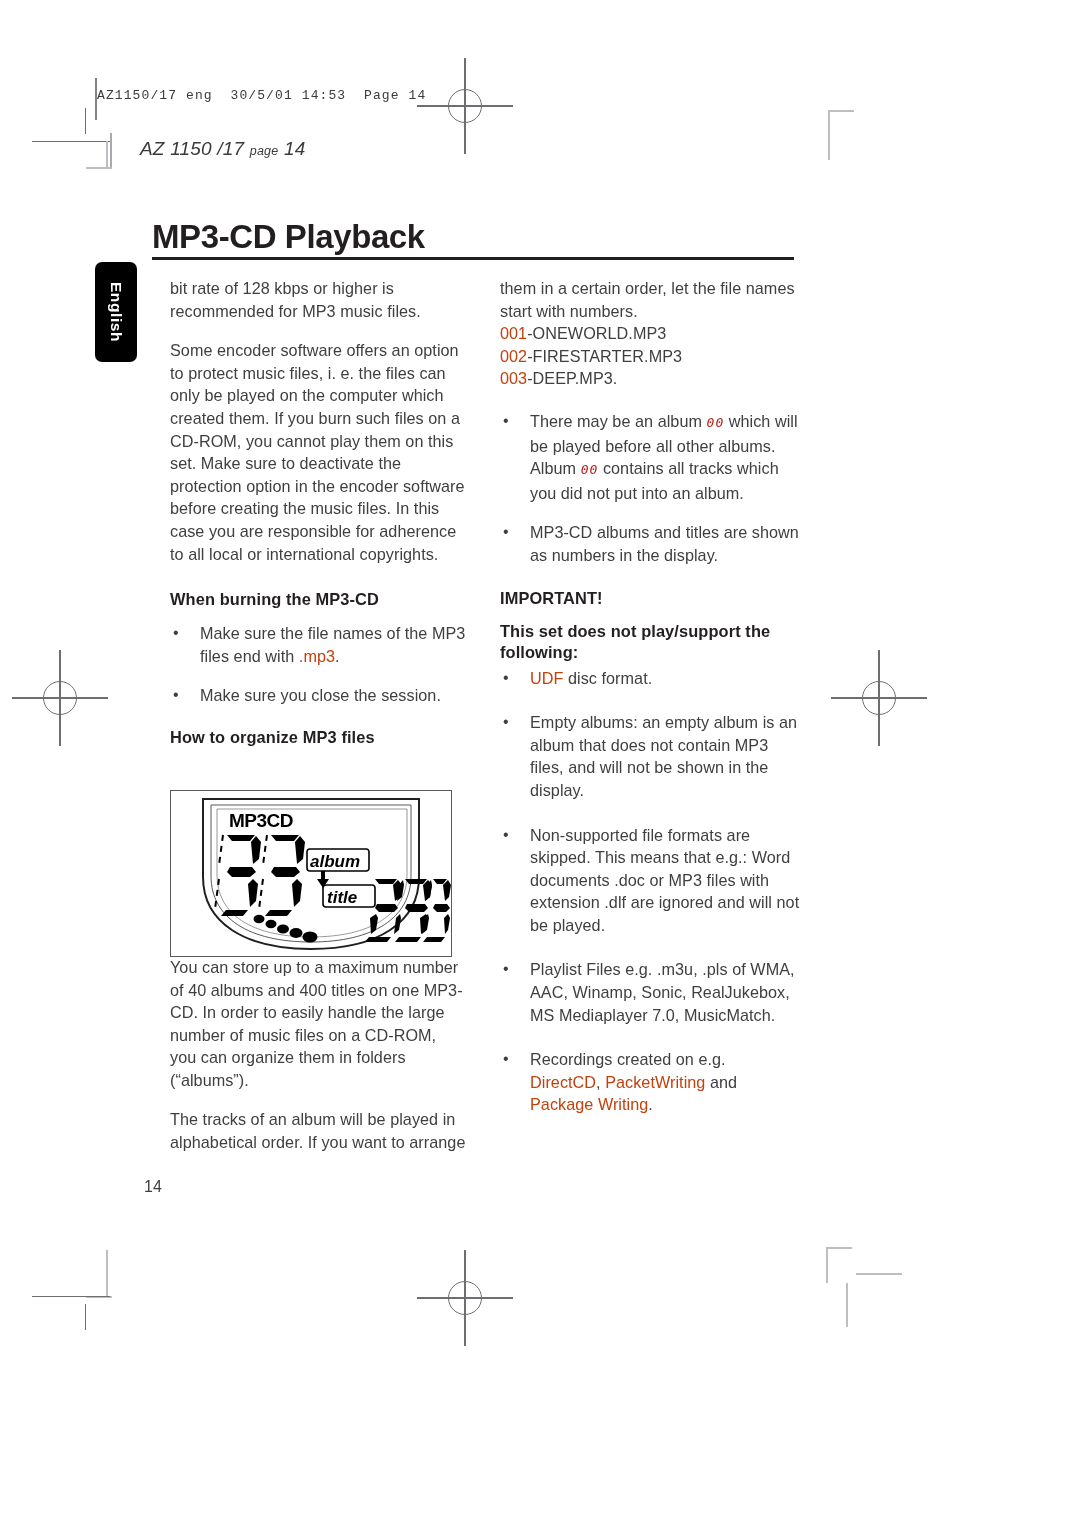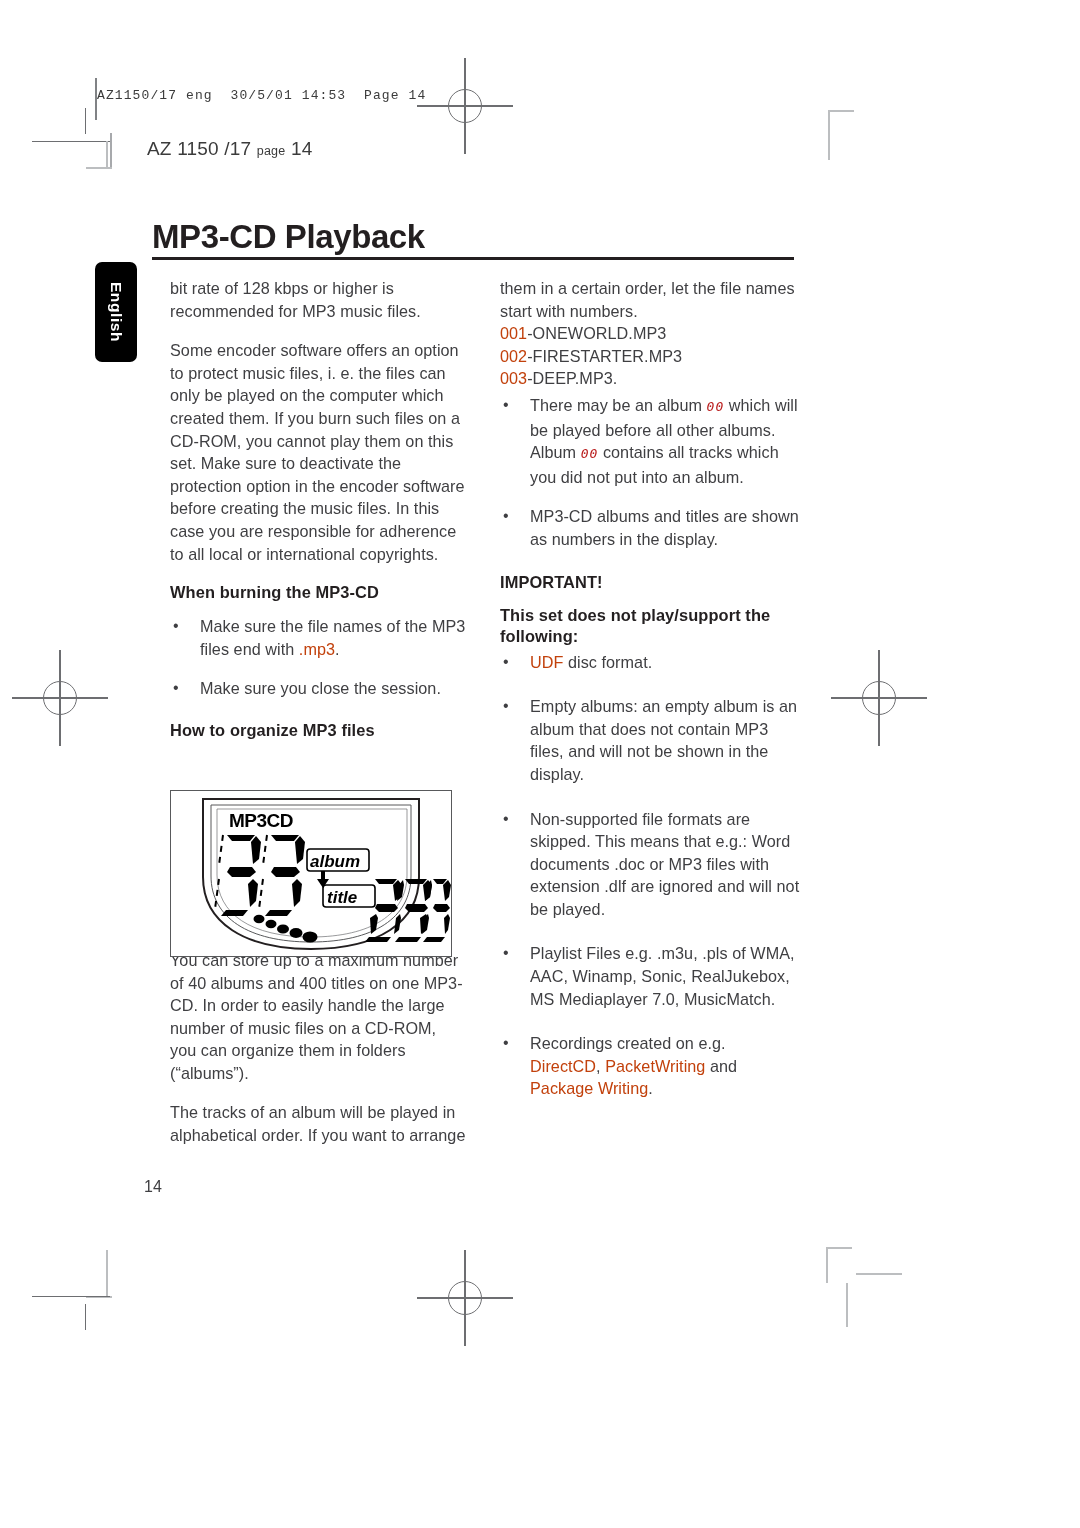--- a/index.html
+++ b/index.html
@@ -33,24 +33,25 @@
     font-size: 13px;
     letter-spacing: 1.1px;
     color: #3b3b3b;
     white-space: pre;
   }
   .slug-rule { position: absolute; left: 95px; top: 78px; width: 1.6px; height: 42px; background: #808285; }
 
   
   .runhead {
     position: absolute;
-    left: 147px; top: 138px;
+    left: 140px; top: 138px;
     font-size: 19px;
     color: #3b3b3b;
     letter-spacing: .2px;
+    font-style: italic;
   }
   .runhead .small { font-size: 12.5px; }
   .runhead-rule { position: absolute; left: 110px; top: 133px; width: 1.6px; height: 34px; background: #a7a9ac; }
 
   
   .lang-tab {
     position: absolute;
     left: 95px; top: 262px;
     width: 42px; height: 100px;
     background: #000000;
@@ -103,21 +104,21 @@
   p.tight { margin-bottom: 0; }
 
   h3.sub {
     margin: 0 0 12px 0;
     font-size: 16.4px;
     font-weight: bold;
     color: #231f20;
     letter-spacing: .1px;
     line-height: 21px;
   }
-  h3.sub.gap-top { margin-top: 17px; }
+  h3.sub.gap-top { margin-top: 24px; }
 
   .bullet {
     position: relative;
     padding-left: 30px;
     margin: 0 0 17px 0;
   }
   .bullet .dot {
     position: absolute;
     left: 3px; top: 0px;
     font-size: 16px;
@@ -331,21 +332,21 @@
     </svg>
   </div>
 </div>
 
 <div class="col col-right">
 
   <p class="tight">them in a certain order, let the file names start with numbers.</p>
 
   <p class="tight"><b>001</b><span>-ONEWORLD.MP3</span></p>
   <p class="tight"><b>002</b><span>-FIRESTARTER.MP3</span></p>
-  <p style="margin-bottom:4px;"><b>003</b><span>-DEEP.MP3.</span></p>
+  <p style="margin-bottom:20px;"><b>003</b><span>-DEEP.MP3.</span></p>
 
   <div class="bullet">
     <span class="dot">•</span><span>There may be an album </span><span class="seg">00</span><span> which will be played before all other albums. Album </span><span class="seg">00</span><span> contains all tracks which you did not put into an album.</span>
   </div>
 
   <div class="bullet" style="margin-bottom:21px;">
     <span class="dot">•</span>
     <span>MP3-CD albums and titles are shown as numbers in the display.</span>
   </div>
 

